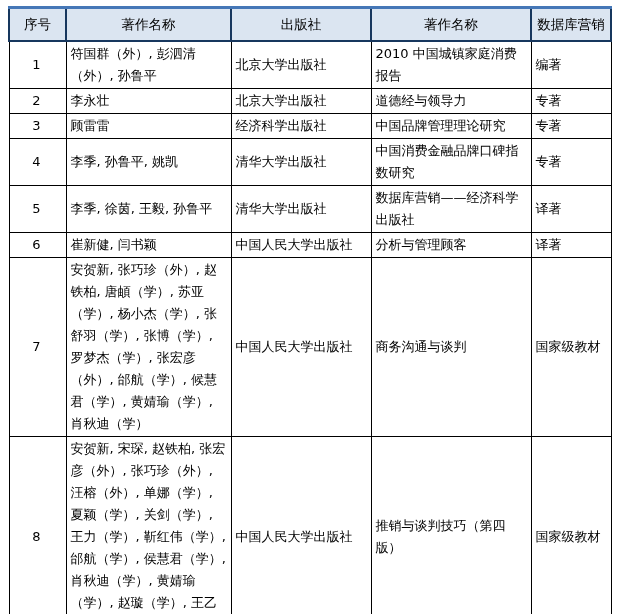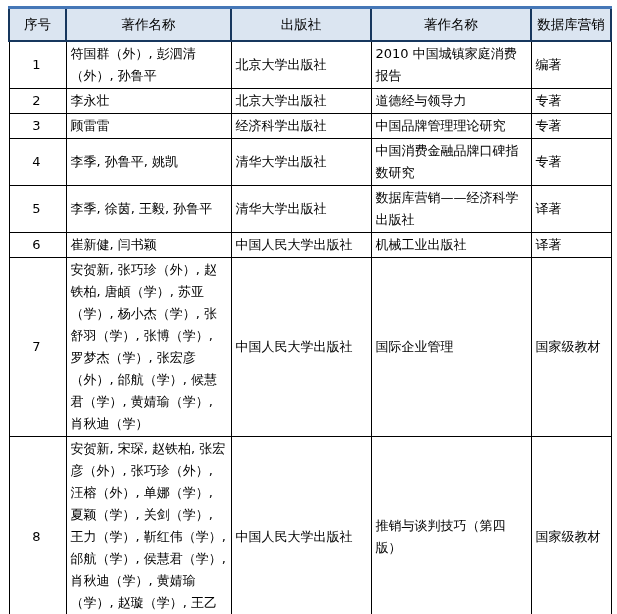--- a/index.html
+++ b/index.html
@@ -90,28 +90,28 @@
         <td class="col-0">5</td>
         <td class="col-1">李季, 徐茵, 王毅, 孙鲁平</td>
         <td class="col-2">清华大学出版社</td>
         <td class="col-3">数据库营销——经济科学出版社</td>
         <td class="col-4">译著</td>
       </tr>
       <tr>
         <td class="col-0">6</td>
         <td class="col-1">崔新健, 闫书颖</td>
         <td class="col-2">中国人民大学出版社</td>
-        <td class="col-3">机械工业出版社</td>
+        <td class="col-3">分析与管理顾客</td>
         <td class="col-4">译著</td>
       </tr>
       <tr>
         <td class="col-0">7</td>
         <td class="col-1">安贺新, 张巧珍（外）, 赵铁柏, 唐頔（学）, 苏亚（学）, 杨小杰（学）, 张舒羽（学）, 张博（学）, 罗梦杰（学）, 张宏彦（外）, 邰航（学）, 候慧君（学）, 黄婧瑜（学）, 肖秋迪（学）</td>
         <td class="col-2">中国人民大学出版社</td>
-        <td class="col-3">国际企业管理</td>
+        <td class="col-3">商务沟通与谈判</td>
         <td class="col-4">国家级教材</td>
       </tr>
       <tr>
         <td class="col-0">8</td>
         <td class="col-1">安贺新, 宋琛, 赵铁柏, 张宏彦（外）, 张巧珍（外）, 汪榕（外）, 单娜（学）, 夏颖（学）, 关剑（学）, 王力（学）, 靳红伟（学）, 邰航（学）, 侯慧君（学）, 肖秋迪（学）, 黄婧瑜（学）, 赵璇（学）, 王乙臣（学）, 汪丞基（外）</td>
         <td class="col-2">中国人民大学出版社</td>
         <td class="col-3">推销与谈判技巧（第四版）</td>
         <td class="col-4">国家级教材</td>
       </tr>
     </tbody>

